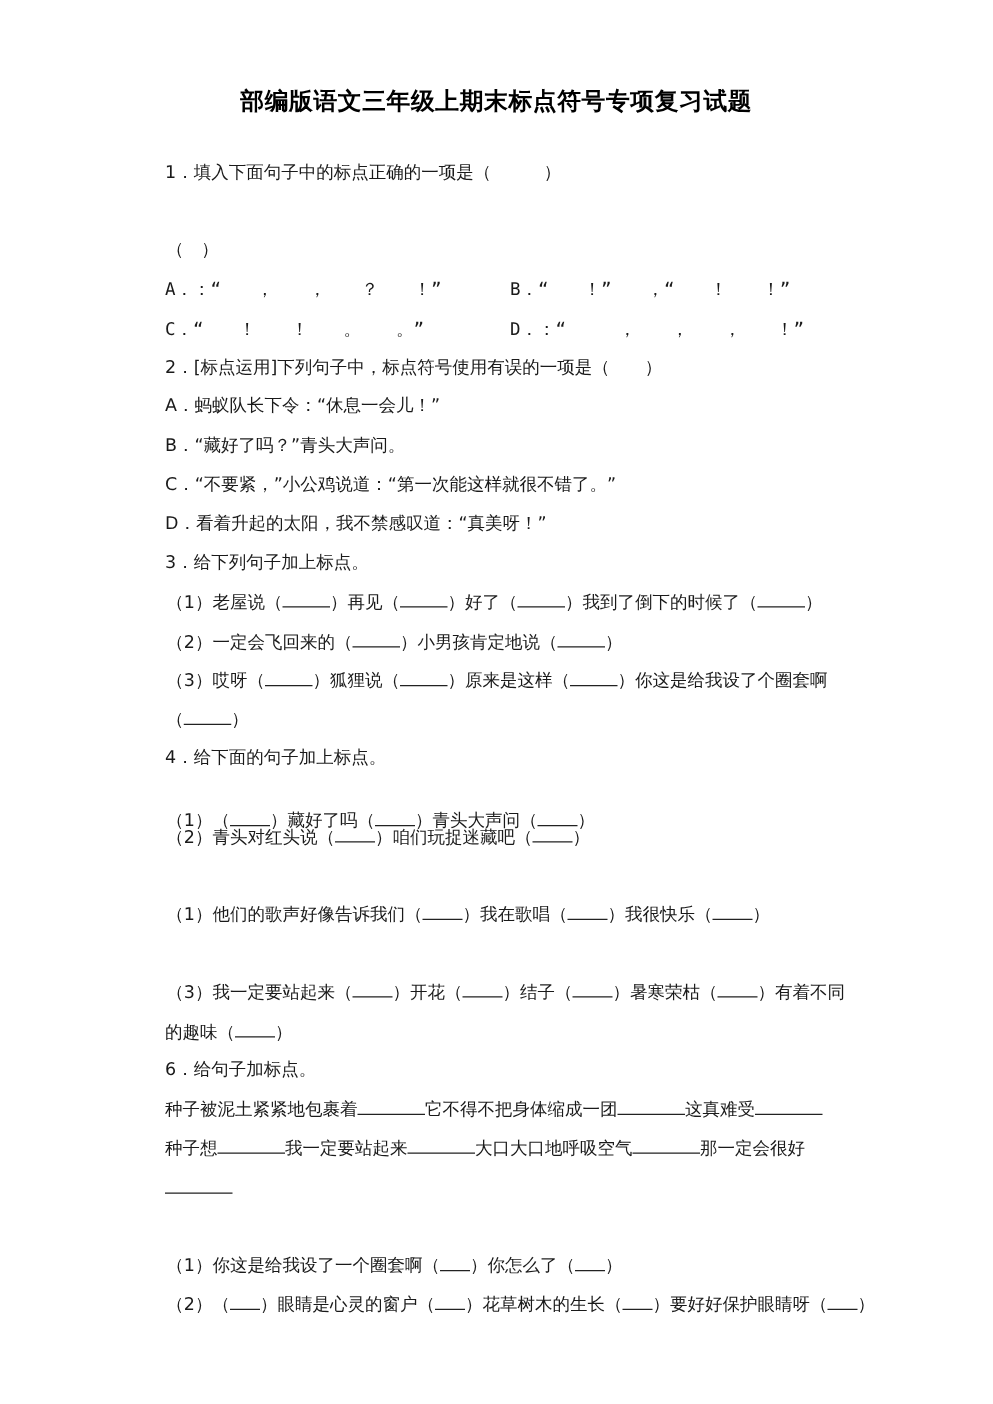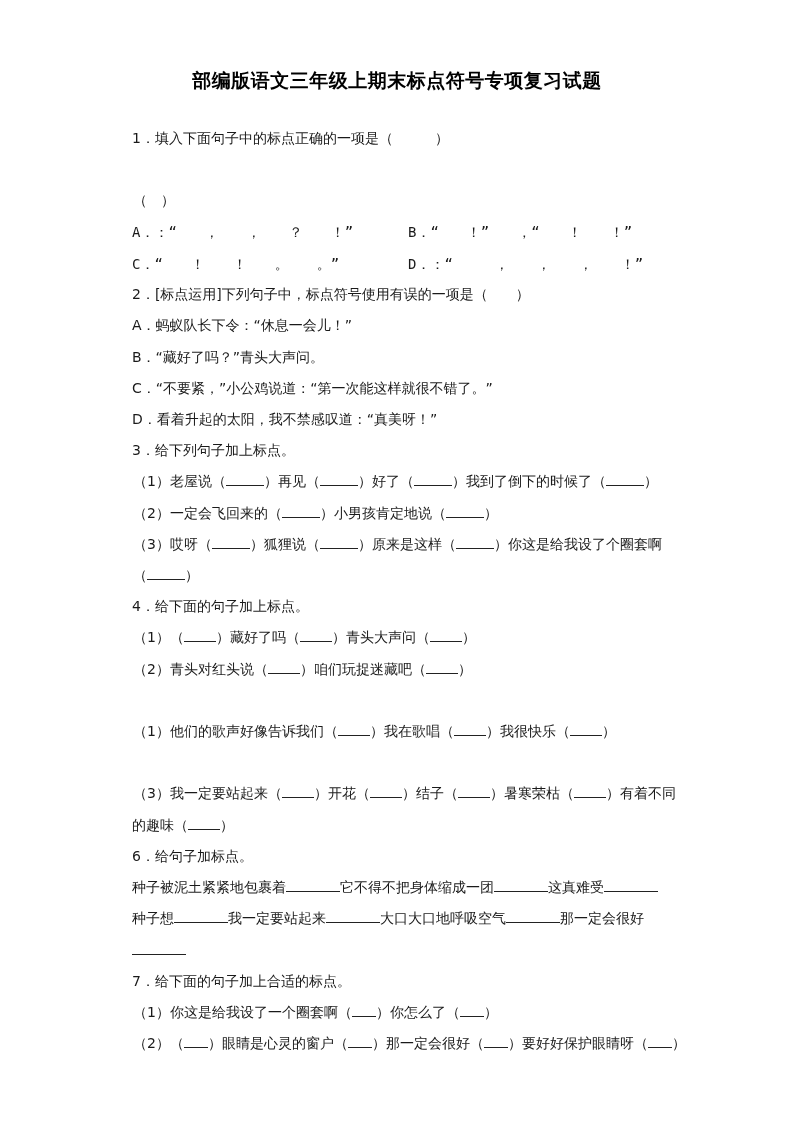--- a/index.html
+++ b/index.html
@@ -37,29 +37,28 @@
   <div class="line" style="top:378px">C．“不要紧，”小公鸡说道：“第一次能这样就很不错了。”</div>
   <div class="line" style="top:409px">D．看着升起的太阳，我不禁感叹道：“真美呀！”</div>
 
   <div class="line" style="top:440px">3．给下列句子加上标点。</div>
   <div class="line sub" style="top:471px"><span>（1）</span><span>老屋说（</span><span class="blank b5"></span><span>）再见（</span><span class="blank b5"></span><span>）好了（</span><span class="blank b5"></span><span>）我到了倒下的时候了（</span><span class="blank b5"></span><span>）</span></div>
   <div class="line sub" style="top:503px"><span>（2）</span><span>一定会飞回来的（</span><span class="blank b5"></span><span>）小男孩肯定地说（</span><span class="blank b5"></span><span>）</span></div>
   <div class="line sub" style="top:534px"><span>（3）</span><span>哎呀（</span><span class="blank b5"></span><span>）狐狸说（</span><span class="blank b5"></span><span>）原来是这样（</span><span class="blank b5"></span><span>）你这是给我设了个圈套啊</span></div>
   <div class="line sub" style="top:565px"><span>（</span><span class="blank b5"></span><span>）</span></div>
 
   <div class="line" style="top:596px">4．给下面的句子加上标点。</div>
-  <div class="line sub" style="top:627px"><span>（1）</span><span>（</span><span class="blank b4"></span><span>）藏好了吗（</span><span class="blank b4"></span><span>）青头大声问（</span><span class="blank b4"></span><span>）</span></div>
+  <div class="line sub" style="top:646px"><span>（1）</span><span>（</span><span class="blank b4"></span><span>）藏好了吗（</span><span class="blank b4"></span><span>）青头大声问（</span><span class="blank b4"></span><span>）</span></div>
   <div class="line sub" style="top:659px"><span>（2）</span><span>青头对红头说（</span><span class="blank b4"></span><span>）咱们玩捉迷藏吧（</span><span class="blank b4"></span><span>）</span></div>
 
   <div class="line sub" style="top:721px"><span>（1）</span><span>他们的歌声好像告诉我们（</span><span class="blank b4"></span><span>）我在歌唱（</span><span class="blank b4"></span><span>）我很快乐（</span><span class="blank b4"></span><span>）</span></div>
   <div class="line sub" style="top:783px"><span>（3）</span><span>我一定要站起来（</span><span class="blank b4"></span><span>）开花（</span><span class="blank b4"></span><span>）结子（</span><span class="blank b4"></span><span>）暑寒荣枯（</span><span class="blank b4"></span><span>）有着不同</span></div>
   <div class="line" style="top:815px"><span>的趣味（</span><span class="blank b4"></span><span>）</span></div>
 
   <div class="line" style="top:846px">6．给句子加标点。</div>
   <div class="line" style="top:877px"><span>种子被泥土紧紧地包裹着</span><span class="blank b8"></span><span>它不得不把身体缩成一团</span><span class="blank b8"></span><span>这真难受</span><span class="blank b8"></span></div>
   <div class="line" style="top:908px"><span>种子想</span><span class="blank b8"></span><span>我一定要站起来</span><span class="blank b8"></span><span>大口大口地呼吸空气</span><span class="blank b8"></span><span>那一定会很好</span></div>
   <div class="line" style="top:940px"><span class="blank b8"></span></div>
 
-  <div class="line" style="top:971px">7．给下面的句子加上合适的标点。</div>
   <div class="line sub" style="top:1002px"><span>（1）</span><span>你这是给我设了一个圈套啊（</span><span class="blank b3"></span><span>）你怎么了（</span><span class="blank b3"></span><span>）</span></div>
-  <div class="line sub" style="top:1033px"><span>（2）</span><span>（</span><span class="blank b3"></span><span>）眼睛是心灵的窗户（</span><span class="blank b3"></span><span>）那一定会很好（</span><span class="blank b3"></span><span>）要好好保护眼睛呀（</span><span class="blank b3"></span><span>）</span></div>
+  <div class="line sub" style="top:1033px"><span>（2）</span><span>（</span><span class="blank b3"></span><span>）眼睛是心灵的窗户（</span><span class="blank b3"></span><span>）花草树木的生长（</span><span class="blank b3"></span><span>）要好好保护眼睛呀（</span><span class="blank b3"></span><span>）</span></div>
 
 </div>
 
 </body></html>

